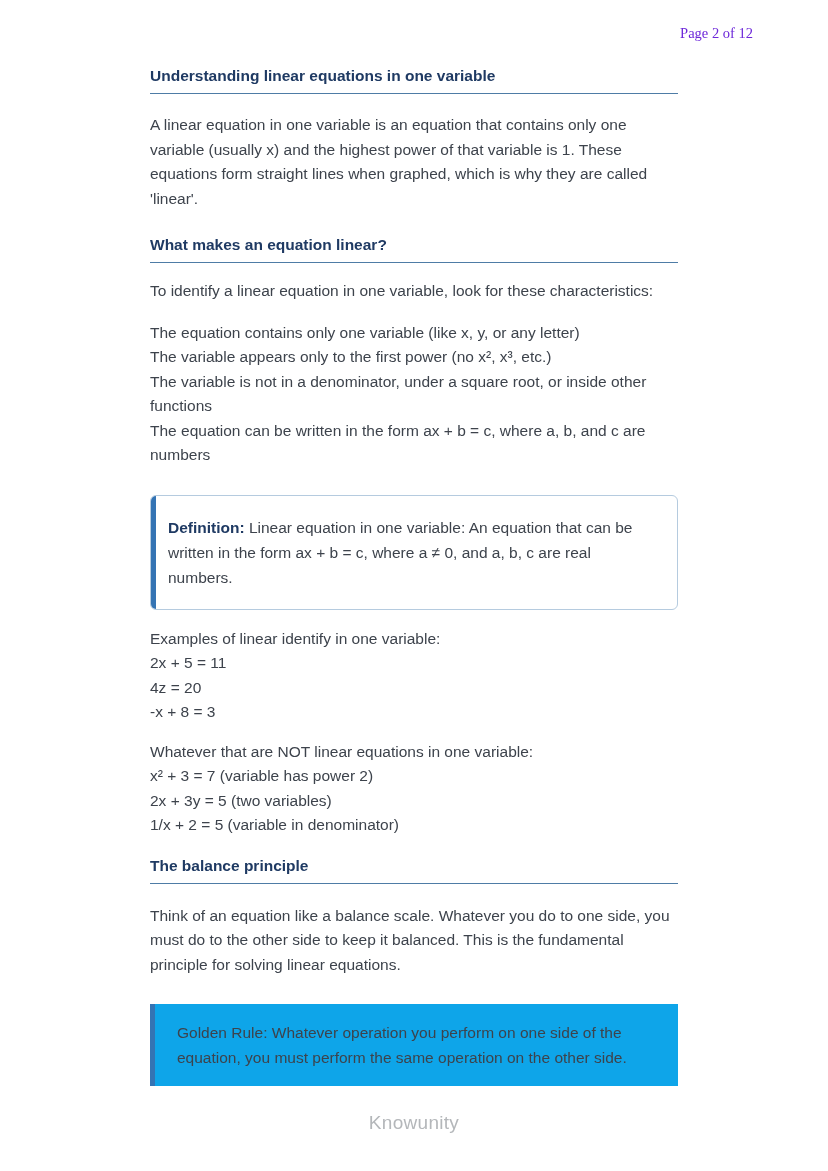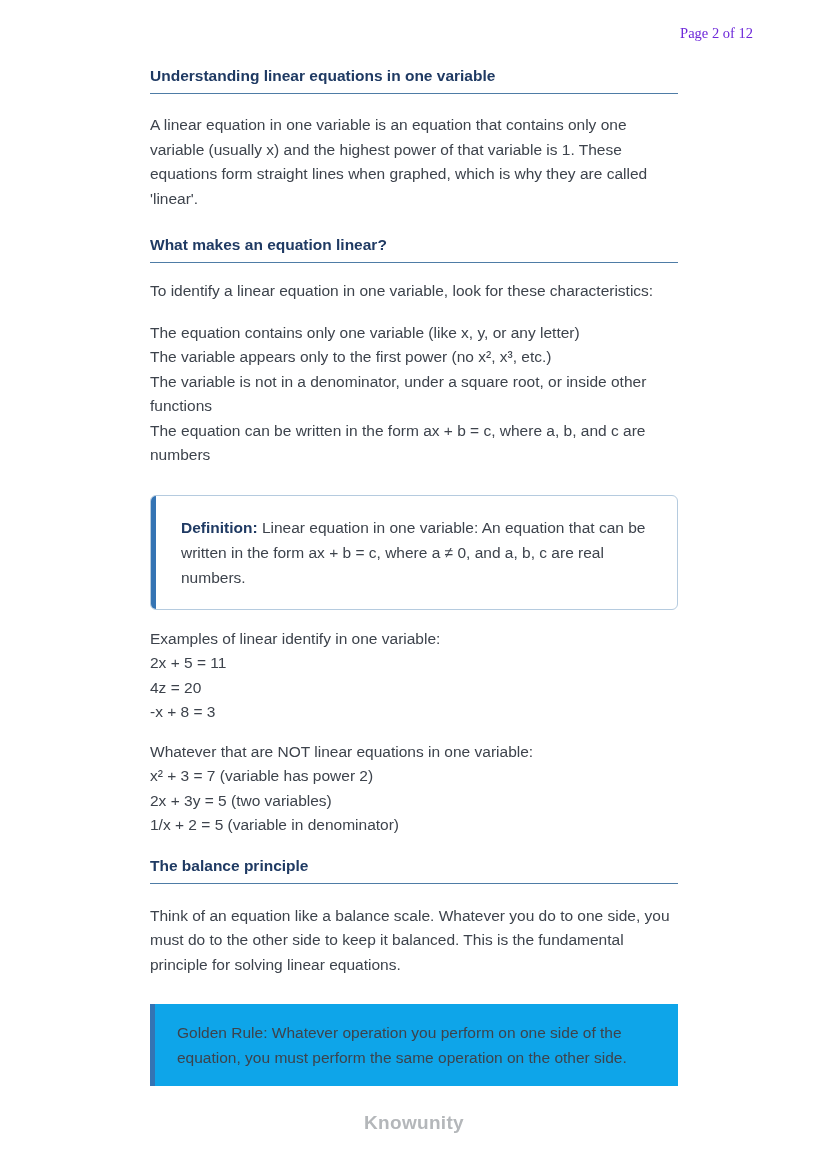--- a/index.html
+++ b/index.html
@@ -57,21 +57,21 @@
   .callout .accent-bar {
     position: absolute;
     left: 0; top: 0; bottom: 0;
     width: 5px;
     background: #3474b4;
   }
   .callout.definition {
     border: 1px solid #b5cbdf;
     border-radius: 6px;
     background: #ffffff;
-    padding: 19px 22px 19px 30px;
+    padding: 19px 22px 19px 17px;
   }
   .callout.definition .accent-bar {
     border-radius: 6px 0 0 6px;
   }
   .callout.golden {
     background: #0ea5e9;
     padding: 16px 22px 16px 27px;
   }
   .definition-label {
     font-weight: bold;
@@ -79,21 +79,20 @@
   }
   .brand-footer {
     position: absolute;
     top: 1112px;
     left: 0;
     width: 828px;
     text-align: center;
     font-size: 19px;
     color: #b4b7ba;
     letter-spacing: 0.3px;
-    font-weight: bold;
   }
 </style>
 </head>
 <body>
 
 <div class="page-number">Page 2 of 12</div>
 
 <div class="content">
 
   <h2 class="section-heading">Understanding linear equations in one variable</h2>

